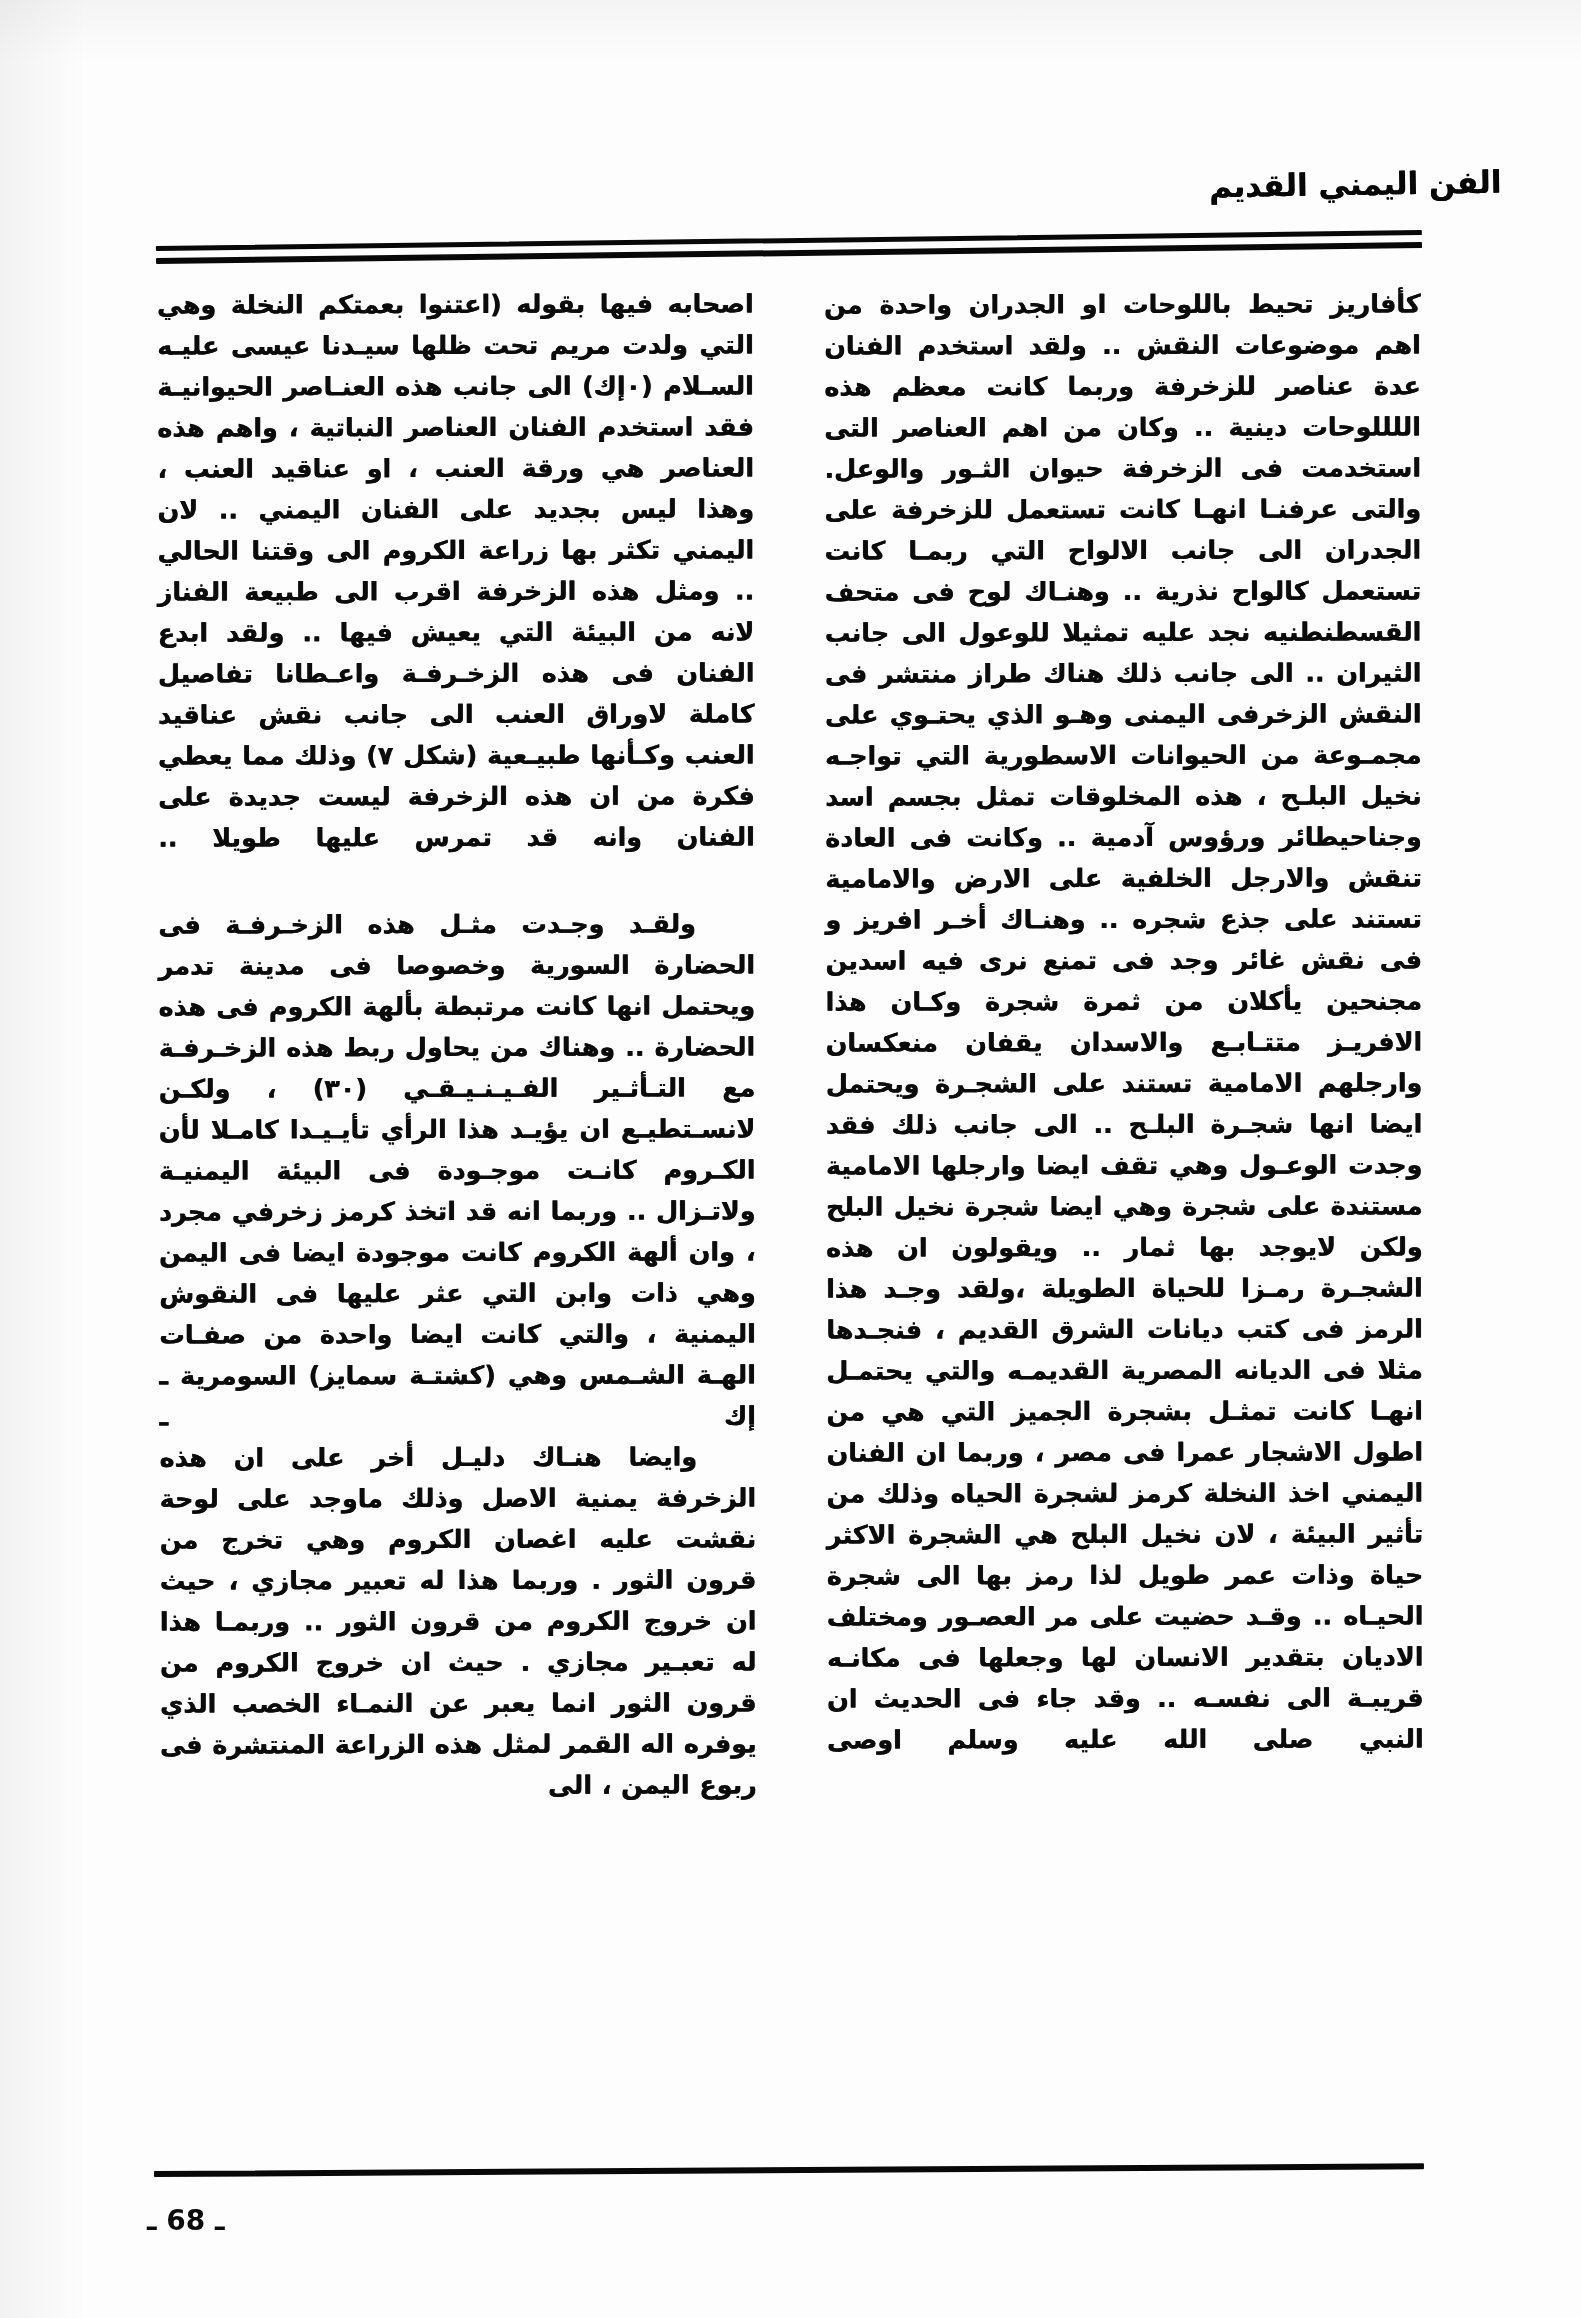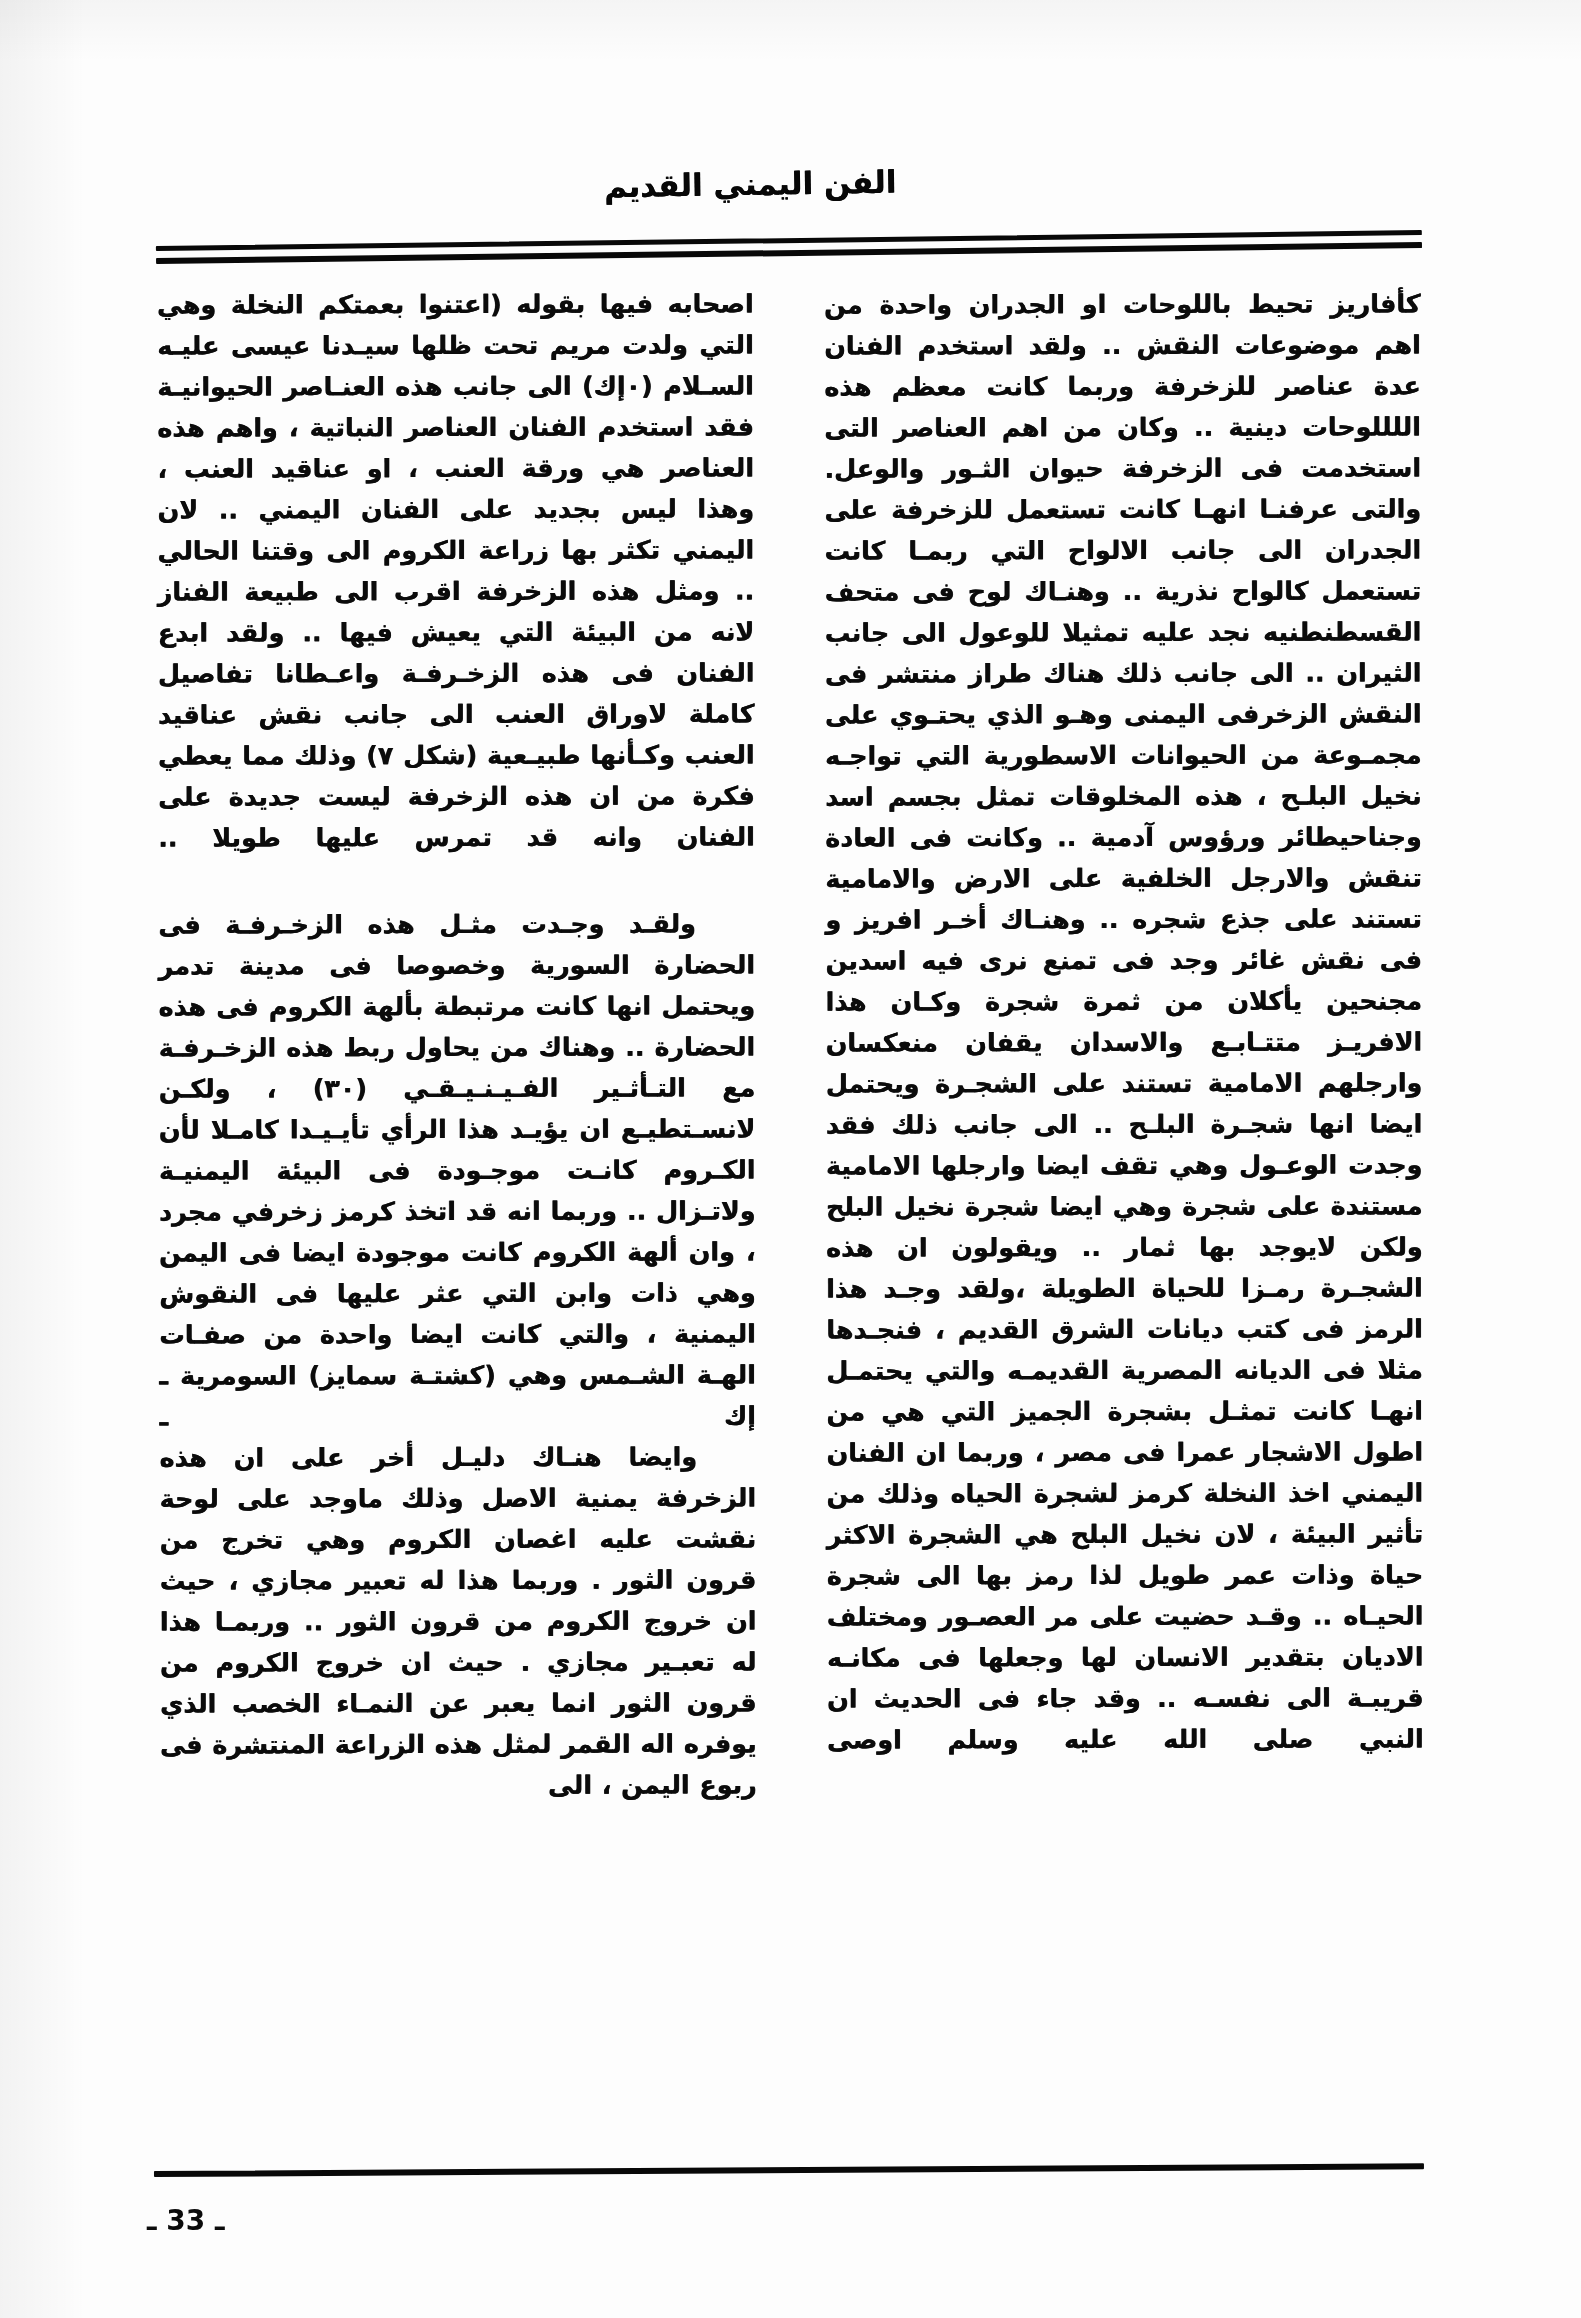--- a/index.html
+++ b/index.html
@@ -18,21 +18,21 @@
     font-family: "DejaVu Sans", "Liberation Sans", sans-serif;
     color: #0a0a0a;
   }
 
   
   .running-head {
     position: absolute;
     top: 166px;
     right: 0;
     left: 0;
-    text-align: center;
+    text-align: right;
     padding-right: 80px;
   }
   .running-head .title {
     display: inline-block;
     font-size: 31px;
     font-weight: bold;
     letter-spacing: 0.4px;
     color: #070707;
     transform: rotate(-0.9deg);
     text-shadow: 0.4px 0 0 #070707;
@@ -186,16 +186,16 @@
       <p class="indent">ولقـد وجـدت مثـل هذه الزخـرفـة فى الحضارة السورية وخصوصا فى مدينة تدمر ويحتمل انها كانت مرتبطة بألهة الكروم فى هذه الحضارة .. وهناك من يحاول ربط هذه الزخـرفـة مع التـأثـير الفـيـنـيـقـي (٣٠) ، ولكـن لانسـتطيـع ان يؤيـد هذا الرأي تأيـيـدا كامـلا لأن الكـروم كانـت موجـودة فى البيئة اليمنيـة ولاتـزال .. وربما انه قد اتخذ كرمز زخرفي مجرد ، وان ألهة الكروم كانت موجودة ايضا فى اليمن وهي ذات وابن التي عثر عليها فى النقوش اليمنية ، والتي كانت ايضا واحدة من صفـات الهـة الشـمس وهي (كشتـة سمايز) السومرية ـ إك ـ</p>
       <p class="indent last-ragged">وايضا هنـاك دليـل أخر على   ان هذه الزخرفة يمنية الاصل وذلك ماوجد على لوحة نقشت عليه اغصان الكروم وهي تخرج من قرون الثور . وربما هذا له تعبير مجازي ، حيث ان خروج الكروم من قرون الثور .. وربمـا هذا له تعبـير مجازي . حيث ان خروج الكروم من قرون الثور انما يعبر عن النمـاء الخصب الذي يوفره اله القمر لمثل هذه الزراعة المنتشرة فى ربوع اليمن ، الى</p>
     </div>
 
   </div>
 
   <div class="rule-bottom">
     <div class="r1"></div>
   </div>
 
-  <div class="folio">ـ 33 ـ</div>
+  <div class="folio">ـ 68 ـ</div>
 
 </div>
 
 
 </body></html>

